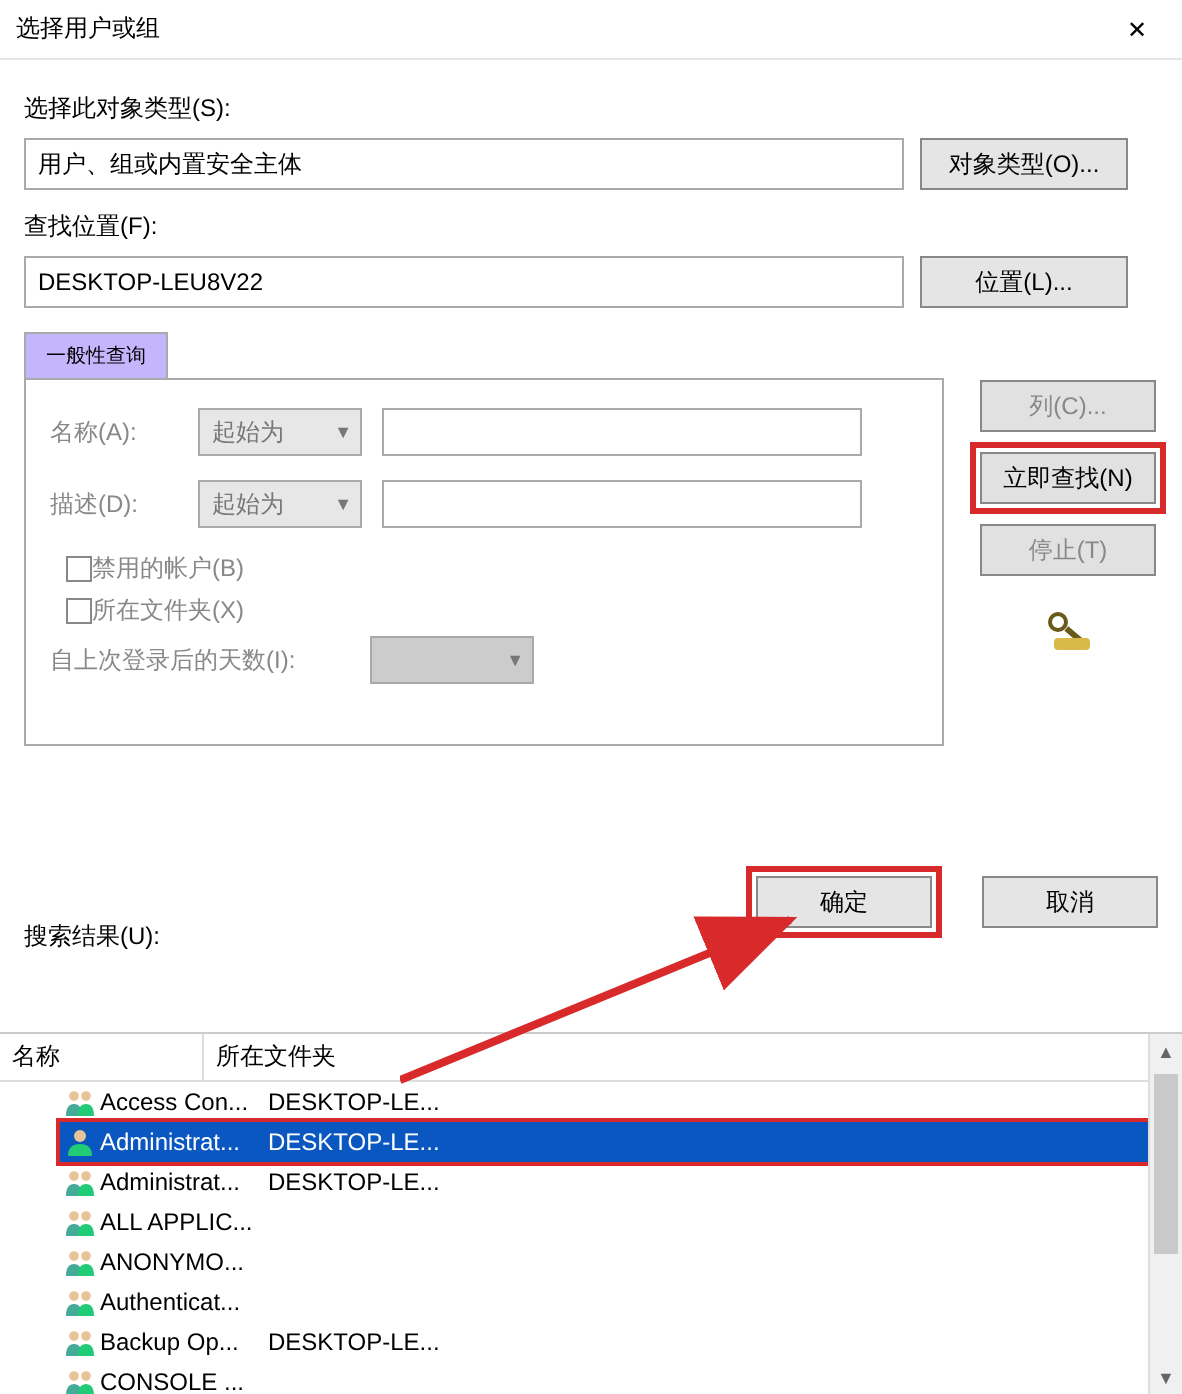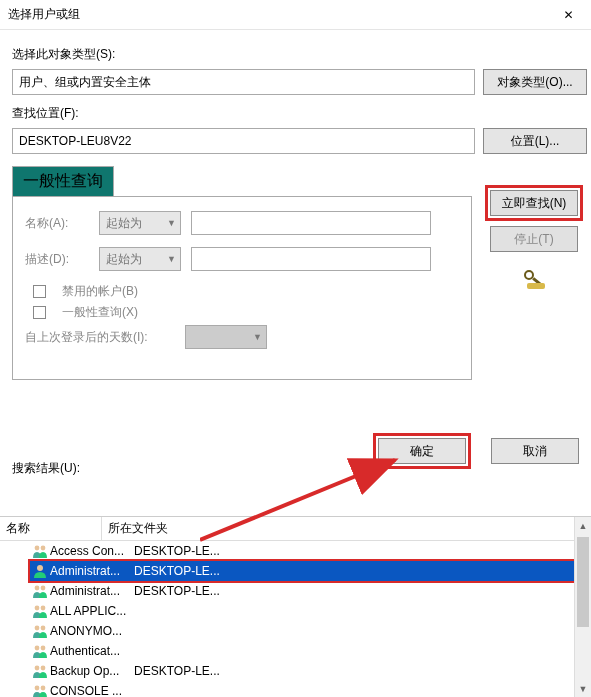--- a/index.html
+++ b/index.html
@@ -1,33 +1,33 @@
 <!DOCTYPE html>
 <html><head>
 <meta charset="utf-8">
 <style>
 * { box-sizing: border-box; margin: 0; padding: 0; font-family: "Microsoft YaHei", "Segoe UI", Tahoma, sans-serif; font-size: 12px; }
 body { background: #fff; width: 591px; height: 697px; position: relative; overflow: hidden; }
 .titlebar { height: 30px; display: flex; align-items: center; justify-content: space-between; padding: 0 0 0 8px; border-bottom: 1px solid #e5e5e5; }
 .close { width: 45px; height: 30px; display: flex; align-items: center; justify-content: center; cursor: pointer; font-size: 17px; font-weight: 300; }
-.content { padding: 10px 4px 0 12px; }
+.content { padding: 10px 27px 0 12px; }
 .label { margin: 6px 0 6px 0; font-size: 12px; }
 .row { display: flex; align-items: center; gap: 8px; }
 .textbox { flex: 1; height: 26px; border: 1px solid #aaa; padding: 3px 6px; background: #fff; display: flex; align-items: center; }
 .btn { width: 104px; height: 26px; border: 1px solid #888; background: #e5e5e5; text-align: center; line-height: 24px; cursor: pointer; }
 .fieldset-area { margin-top: 12px; position: relative; }
 .tabset { display: flex; }
-.tab { border: 1px solid #aaa; border-bottom: none; padding: 4px 10px; background: #0f766e; font-size: 16px; }
+.tab { border: 1px solid #aaa; border-bottom: none; padding: 4px 10px; background: #c4b5fd; font-size: 10px; }
 .fieldbody { border: 1px solid #aaa; padding: 14px 12px 18px 12px; width: 460px; position: relative; }
 .formrow { display: flex; align-items: center; margin-bottom: 12px; gap: 10px; }
 .formrow .flabel { width: 64px; color: #888; }
 .combo { width: 82px; height: 24px; border: 1px solid #aaa; background: #e7e7e7; display: flex; align-items: center; justify-content: space-between; padding: 0 4px 0 6px; color: #777; }
 .combo .chev { font-size: 9px; color: #777; }
 .tinput { flex: 1; height: 24px; border: 1px solid #aaa; max-width: 240px; }
-.chkrow { display: flex; align-items: center; gap: 16px; margin: 4px 0 4px 8px; color: #888; }
+.chkrow { display: flex; align-items: center; gap: 0; margin: 4px 0 4px 8px; color: #888; }
 .chk { width: 13px; height: 13px; border: 1px solid #888; }
 .sidecol { position: absolute; right: 12px; top: 190px; width: 90px; display: flex; flex-direction: column; gap: 10px; align-items: center; }
 .sidebtn { width: 88px; height: 26px; border: 1px solid #888; background: #e1e1e1; text-align: center; line-height: 24px; cursor: pointer; }
 .sidebtn.disabled { color: #888; }
 .highlight-red { outline: 3px solid #d82a2a; outline-offset: 2px; }
 .search-icon { width: 28px; height: 22px; align-self: center; margin-top: 6px; position:relative; }
 .search-icon .lens { position:absolute; left:4px; top:2px; width:10px; height:10px; border:2px solid #6a5a1a; border-radius:50%; }
 .search-icon .hdl { position:absolute; left:12px; top:12px; width:10px; height:3px; background:#6a5a1a; transform:rotate(40deg); }
 .search-icon .brush { position:absolute; left:7px; top:15px; width:18px; height:6px; background:#d8b94a; border-radius:2px; }
 .dlgbtns { position: absolute; right: 12px; top: 438px; display: flex; gap: 25px; }
@@ -98,34 +98,35 @@
             <span class="chev">▼</span>
           </div>
         <div class="tinput"></div>
       </div>
       <div class="chkrow">
           <span class="chk"></span>
           <span>禁用的帐户(B)</span>
         </div>
       <div class="chkrow">
           <span class="chk"></span>
-          <span>一般性查询(X)</span>
+          <span>所在文件夹(X)</span>
         </div>
       <div class="formrow" style="">
         <span class="flabel" style="width:150px">自上次登录后的天数(I):</span>
         <div class="combo" style="background:#ccc">
             <span></span>
             <span class="chev">▼</span>
           </div>
       </div>
     </div>
   </div>
 </div>
 
 <div class="sidecol">
+  <div class="sidebtn disabled">列(C)...</div>
   <div class="sidebtn highlight-red">立即查找(N)</div>
   <div class="sidebtn disabled">停止(T)</div>
   <div class="search-icon">
       <span class="lens"></span>
       <span class="hdl"></span>
       <span class="brush"></span>
     </div>
 </div>
 
 <div class="dlgbtns">

